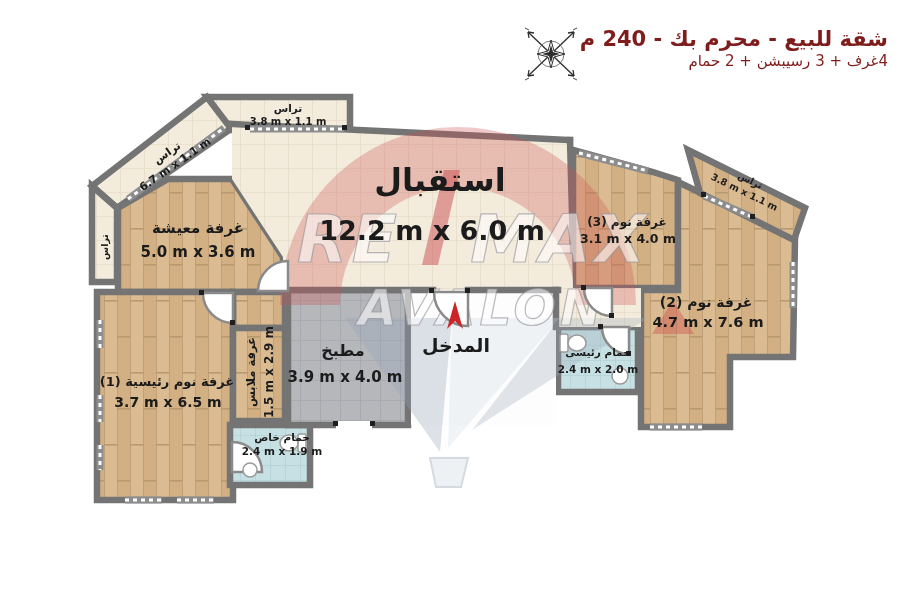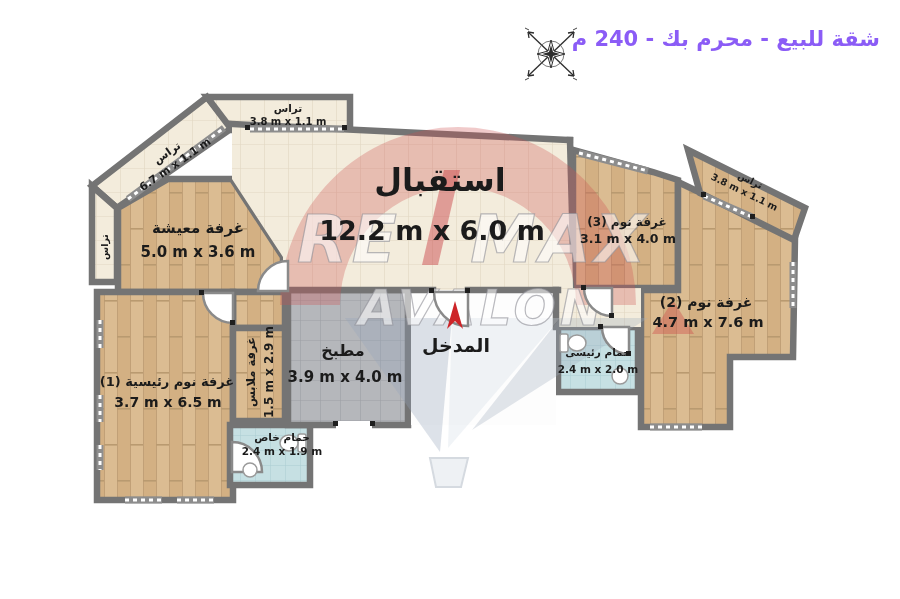--- a/index.html
+++ b/index.html
@@ -1,18 +1,18 @@
 <!DOCTYPE html>
 <html><head>
 <meta charset="utf-8">
 <style>
   html,body{margin:0;padding:0;background:#ffffff;}
   .stage{position:relative;width:900px;height:599px;background:#ffffff;overflow:hidden;
          font-family:"DejaVu Sans",sans-serif;}
-  .titleblock{position:absolute;top:26px;right:20px;width:420px;text-align:right;color:#8b5cf6;}
+  .titleblock{position:absolute;top:26px;right:12px;width:420px;text-align:right;color:#7f1d1d;}
   .titleblock .t1{font-size:21px;font-weight:bold;line-height:1.25;}
   .titleblock .t2{font-size:15px;font-weight:500;line-height:1.3;}
   .titleblock .t3{font-size:15px;font-weight:500;line-height:1.3;}
   svg text{font-family:"DejaVu Sans",sans-serif;}
   .lbl{font-weight:bold;fill:#1b1b1b;}
   .ar{direction:rtl;unicode-bidi:plaintext;}
   .wm{font-style:italic;font-weight:900;fill:rgba(255,255,255,0.55);
       stroke:rgba(140,140,148,0.6);stroke-width:1.2px;letter-spacing:4px;}
 </style>
 </head>
@@ -223,15 +223,16 @@
     <polygon points="551,40 554,51 565,54 554,57 551,68 548,57 537,54 548,51" fill="#ffffff" stroke="#2e2e2e" stroke-width="1"></polygon>
     <polygon points="551,45 553,52 560,54 553,56 551,63 549,56 542,54 549,52" fill="#2e2e2e" stroke="none"></polygon>
     <circle cx="551" cy="54" r="2" fill="#2e2e2e" stroke="none"></circle>
     <path d="M525,28 l4,2 M577,28 l-4,2 M525,80 l4,-2 M577,80 l-4,-2" stroke="#444" stroke-width="1"></path>
   </g>
 </svg>
 
 
 <div class="titleblock" dir="rtl">
   <div class="t1">شقة للبيع - محرم بك - 240 م</div>
+  <div class="t2">4غرف + 3 رسيبشن + 2 حمام</div>
 </div>
 
 </div>
 
 </body></html>

